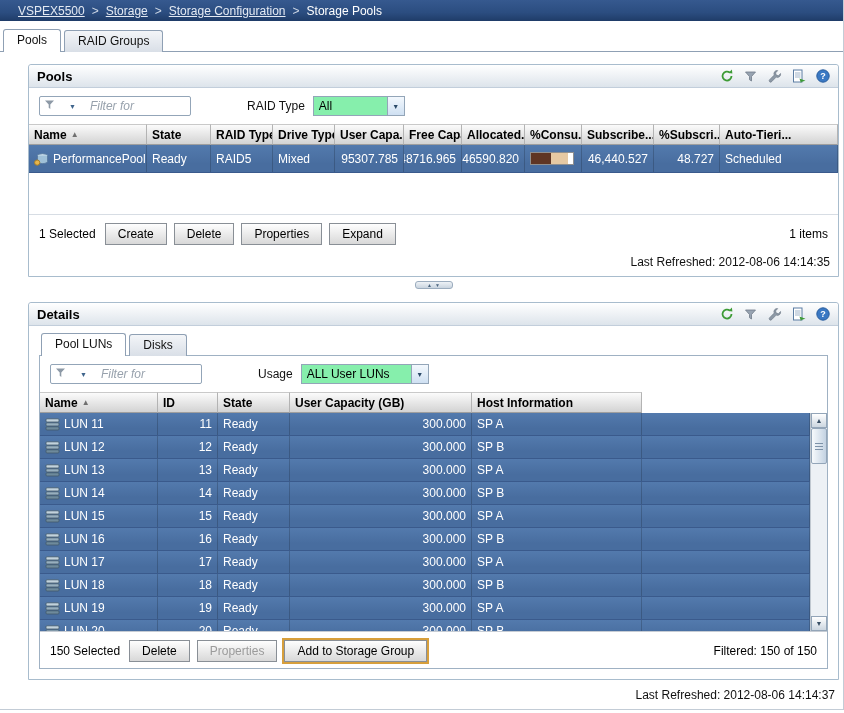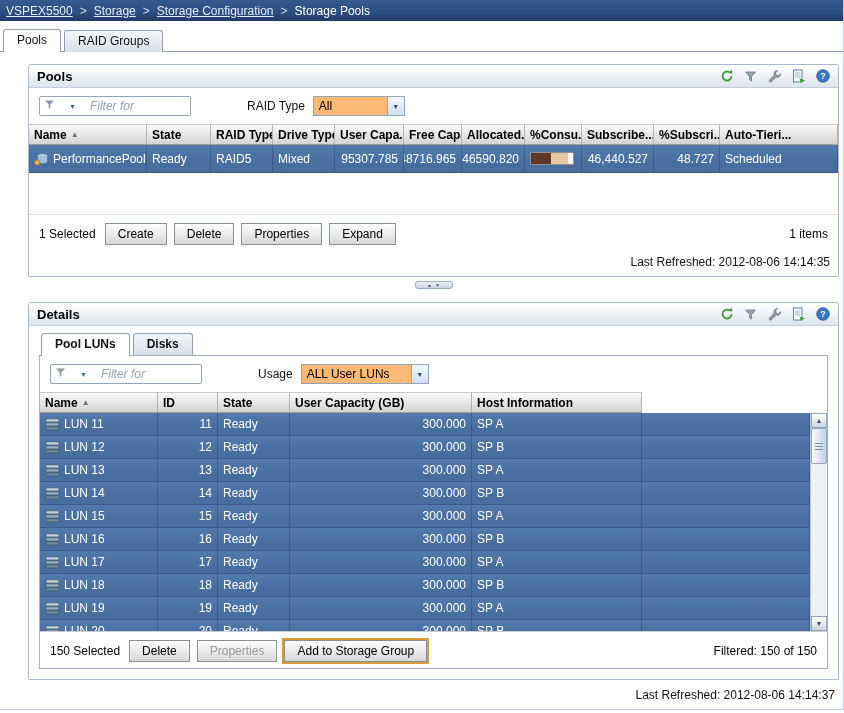--- a/index.html
+++ b/index.html
@@ -8,21 +8,21 @@
     --luns-cols: 118px 60px 72px 182px 170px minmax(0,1fr);
     --sel:#486d9f; --bc-bg:#2b4d80; --hl:#d79f3c;
     --consumed-used:#5f3523; --consumed-free:#e6c9a3;
   }
   body{ width:844px; height:713px; background:#fff; color:#000;
         font-family:"Liberation Sans", sans-serif; font-size:12px; overflow:hidden; }
   .app-frame{ width:844px; min-height:710px; border-right:1px solid #c3ccd6; border-bottom:1px solid #c3ccd6; }
 
   
   .breadcrumb-bar{ height:21px; background:linear-gradient(#36598f, var(--bc-bg) 60%, #1f3c68);
-    color:#fff; display:flex; align-items:center; gap:7px; padding:0 6px; }
+    color:#fff; display:flex; align-items:center; gap:7px; padding:0 18px; }
   .bc-link{ color:#e4eaf3; text-decoration:underline; cursor:pointer; }
   .bc-current{ color:#fff; }
   .bc-sep{ color:#cdd7e5; }
 
   
   .main-tabs{ display:flex; align-items:flex-end; padding:8px 0 0 3px; border-bottom:1px solid #8fa0b4; }
   .tab{ position:relative; margin-right:3px; margin-bottom:-1px; padding:3px 13px 4px;
     border:1px solid #8fa0b4; border-bottom:none; border-radius:3px 3px 0 0;
     background:linear-gradient(#f3f5f8,#d9dfe7); cursor:pointer; color:#111; z-index:2; }
   .tab.active{ background:#fff; padding-bottom:5px; }
@@ -37,21 +37,21 @@
 
   
   .toolbar{ display:flex; align-items:center; padding:8px 10px; gap:8px; }
   .filter-box{ width:152px; height:20px; border:1px solid #93a5b8; background:#fff; border-radius:2px;
     display:flex; align-items:center; padding:0 4px; gap:14px; }
   .funnel-caret{ font-size:7px; color:#3f648c; }
   .filter-input{ flex:1; min-width:0; border:none; outline:none; background:transparent;
     font:italic 12px "Liberation Sans", sans-serif; color:#333; }
   .filter-input::placeholder{ color:#97a1ac; font-style:italic; }
   .field-label{ margin-left:48px; color:#111; }
-  .select{ height:20px; border:1px solid #93a5b8; background:#fdba74; display:flex; align-items:stretch; cursor:pointer; }
+  .select{ height:20px; border:1px solid #93a5b8; background:#86efac; display:flex; align-items:stretch; cursor:pointer; }
   .select.raid{ width:92px; }
   .select.usage{ width:128px; }
   .select-value{ flex:1; display:flex; align-items:center; padding:0 5px; overflow:hidden; white-space:nowrap; }
   .select-arrow{ width:17px; display:flex; align-items:center; justify-content:center;
     border-left:1px solid #93a5b8; background:linear-gradient(#f3f8fd,#cfe0f2); font-size:7px; color:#2c4a68; }
 
   
   .pools-cols{ display:grid; grid-template-columns:var(--pools-cols); }
   .luns-cols{ display:grid; grid-template-columns:var(--luns-cols); }
   .grid-header .hcell, .hcell{ background:linear-gradient(#fbfbfb,#d3d3d3); border-right:1px solid #b3b3b3;
@@ -82,21 +82,21 @@
   .right-text{ margin-left:auto; }
   .refresh-line{ text-align:right; padding:4px 8px 7px; color:#111; }
   .refresh-line.outside{ margin:8px 8px 0 0; padding:0; }
 
   
   .splitter{ height:10px; display:flex; align-items:center; justify-content:center; margin:3px 4px 0 28px; cursor:row-resize; }
   .splitter-handle{ width:38px; height:8px; background:linear-gradient(#eef2f6,#c9d4df); border:1px solid #9bacbe;
     border-radius:3px; display:flex; align-items:center; justify-content:center; gap:3px; font-size:5px; color:#4c6681; }
 
   
-  .inner-tabs{ display:flex; align-items:flex-start; padding:7px 0 0 12px;font-weight:bold; }
+  .inner-tabs{ display:flex; align-items:center; padding:7px 0 0 12px; }
   .inner-box{ margin:0 10px 10px; border:1px solid #9fb1c3; background:#fff; position:relative; }
   .lun-body{ display:flex; height:219px; overflow:hidden; border-bottom:1px solid #c6ccd4; }
   #luns-rows{ flex:1; min-width:0; overflow:hidden; }
   .vscroll{ width:17px; display:flex; flex-direction:column; background:#edf1f5; border-left:1px solid #c0c8d0; }
   .scroll-btn{ height:15px; background:linear-gradient(#ffffff,#ccd6e0); border:1px solid #93a5b8;
     font-size:7px; color:#3a5066; display:flex; align-items:center; justify-content:center; cursor:pointer; }
   .scroll-thumb{ height:36px; background:linear-gradient(90deg,#f7fafc,#c3d2e2); border:1px solid #93a5b8;
     border-radius:2px; display:flex; align-items:center; justify-content:center; cursor:grab; }
   .grip{ width:8px; height:7px; background:repeating-linear-gradient(#7d92a8 0 1px, transparent 1px 3px); }
   .scroll-track{ flex:1; }

